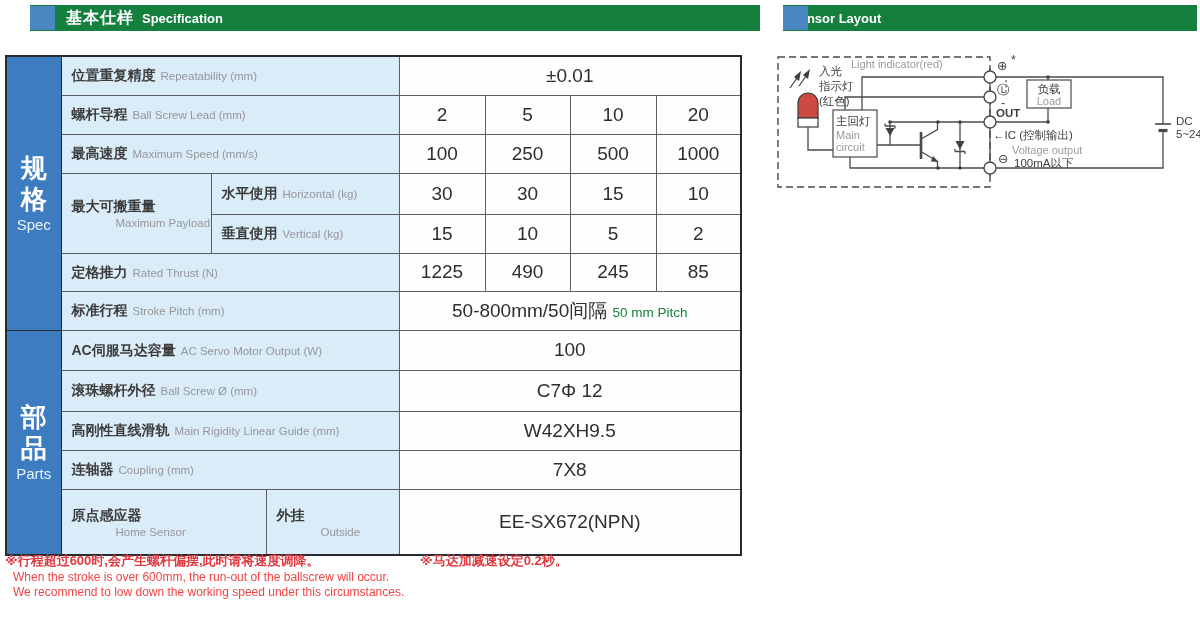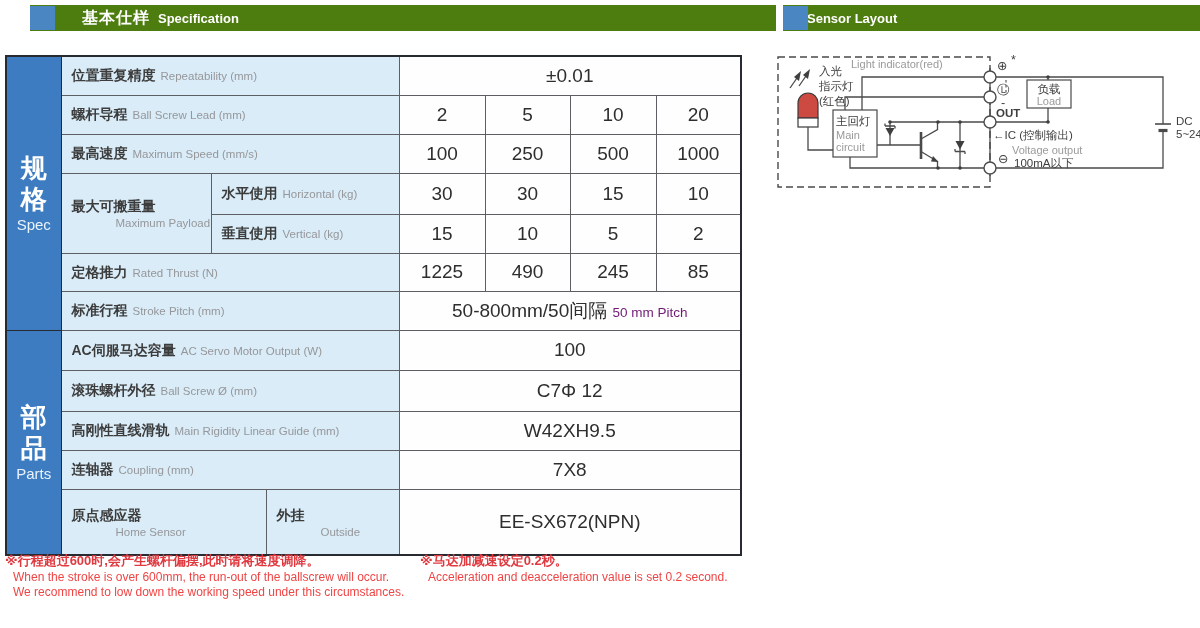--- a/index.html
+++ b/index.html
@@ -1,22 +1,22 @@
 <!DOCTYPE html>
 <html><head>
 <meta charset="utf-8">
 <style>
   html,body{margin:0;padding:0;}
   body{
     width:1200px;height:628px;position:relative;background:#ffffff;
     font-family:"Liberation Sans","DejaVu Sans",sans-serif;overflow:hidden;
   }
   
-  .hbar{position:absolute;top:5px;height:26px;background:#4d7c0f;color:#fff;
-        display:flex;align-items:center;padding-left:16px;}
+  .hbar{position:absolute;top:5px;height:26px;background:#15803d;color:#fff;
+        display:flex;align-items:center;}
   .hbar .sq{position:absolute;left:0;top:1px;width:25px;height:24px;background:#4a86c2;}
   .hbar .zh{margin-left:36px;font-size:16px;font-weight:bold;letter-spacing:1px;white-space:nowrap;}
   .hbar .en{margin-left:8px;font-size:13px;font-weight:bold;white-space:nowrap;}
   #hbar-left{left:30px;width:730px;}
   #hbar-right{left:783px;width:414px;}
 
   
   table{position:absolute;left:5px;top:55px;width:735px;border-collapse:collapse;
         table-layout:fixed;border:2px solid #272a31;}
   td{border:1px solid #5d5f63;padding:0;overflow:hidden;}
@@ -24,21 +24,21 @@
   tr.r40{height:40px;} tr.r74{height:66px;}
   td.sec{background:#3d7cc1;border:1px solid #272a31;text-align:center;vertical-align:middle;color:#fff;}
   .sec .c{width:30px;margin:0 auto;font-size:26px;font-weight:bold;line-height:31px;word-break:break-all;}
   .sec .e{font-size:15px;margin-top:1px;color:#eaf2fb;}
   td.lbl{background:#d9ecf8;vertical-align:middle;padding-left:10px;}
   .lbl .zh{font-size:14px;font-weight:600;color:#3c3c3c;white-space:nowrap;}
   .lbl .en{font-size:11.5px;color:#96979a;margin-left:5px;white-space:nowrap;}
   .lbl .en.blk{display:block;margin-left:0;margin-top:1px;padding-left:44px;}
   td.val{background:#fefefe;text-align:center;vertical-align:middle;
          font-size:19px;color:#2e2e2e;}
-  td.val .sub{font-size:13.5px;color:#701a75;}
+  td.val .sub{font-size:13.5px;color:#15803d;}
 
   
   .note{position:absolute;top:552px;}
   #note1{left:5px;} #note2{left:420px;}
   .note .red{color:#e03a40;font-size:13px;font-weight:bold;line-height:18px;white-space:nowrap;}
   .note .gray{color:#ef4444;font-size:12px;line-height:15px;margin-left:8px;white-space:nowrap;}
 
   
   #diagram{position:absolute;left:770px;top:48px;}
   .wire{stroke:#4a4a4a;stroke-width:1.3;fill:none;}
@@ -185,21 +185,20 @@
 </tbody>
   </table>
 
 <div class="note" id="note1">
   <div class="red">※行程超过600时,会产生螺杆偏摆,此时请将速度调降。</div>
   <div class="gray">When the stroke is over 600mm, the run-out of the ballscrew will occur.</div>
   <div class="gray">We recommend to low down the working speed under this circumstances.</div>
 </div>
 <div class="note" id="note2">
   <div class="red">※马达加减速设定0.2秒。</div>
-  <div class="gray">Acceleration and deacceleration value is set 0.2 second.</div>
 </div>
 
 <svg id="diagram" width="430" height="150" viewBox="770 48 430 150">
 
   <rect class="dashed" x="778" y="57" width="212" height="130"></rect>
   <line class="wire" x1="990" y1="68" x2="990" y2="176"></line>
 
   <g>
     <path d="M798,118 V103 a10,10 0 0 1 20,0 V118 z" fill="#cc4a42" stroke="#3a3a3a" stroke-width="1.2"></path>
     <rect x="798" y="118" width="20" height="9" fill="#ffffff" stroke="#3a3a3a" stroke-width="1.2"></rect>

